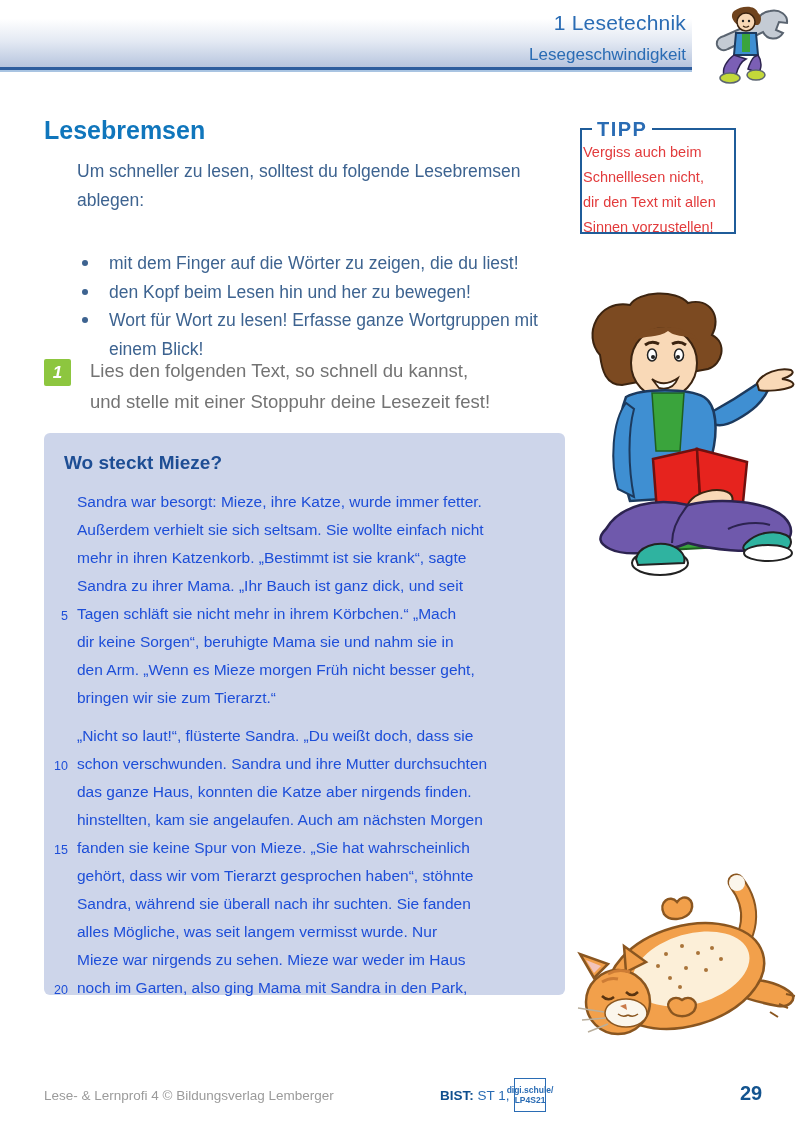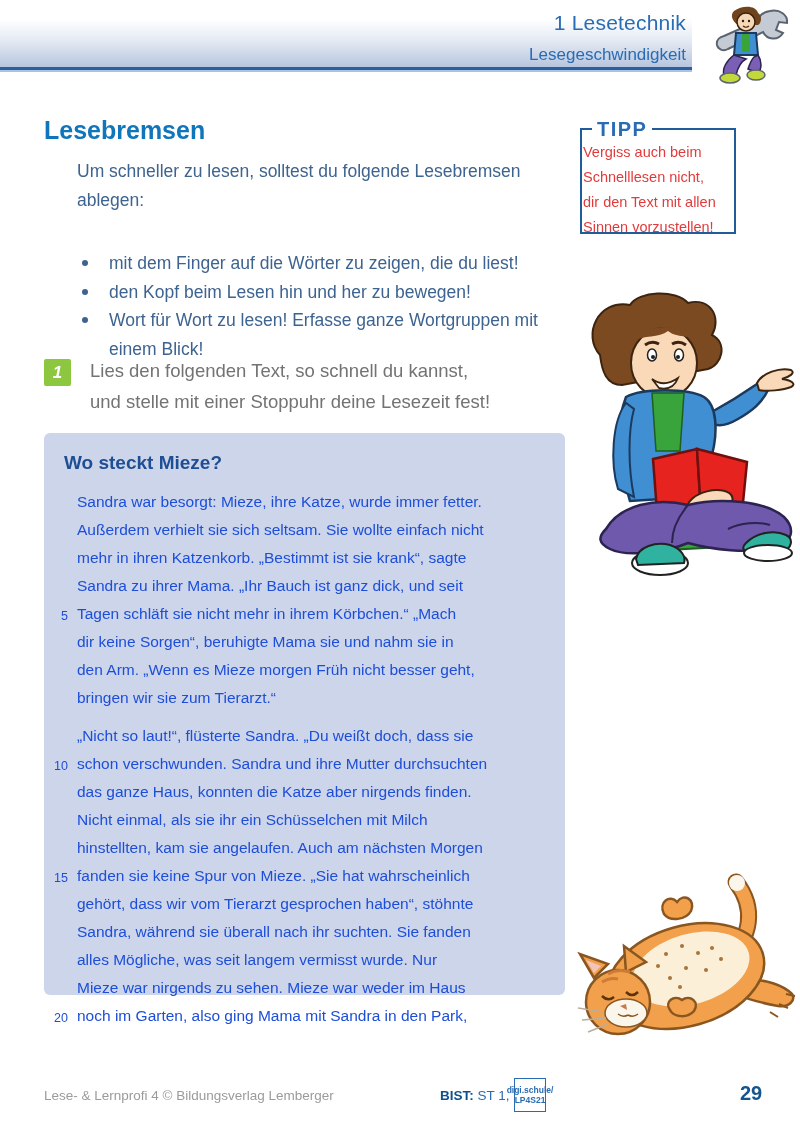--- a/index.html
+++ b/index.html
@@ -181,21 +181,20 @@
       <div class="story-line"><span class="num"></span><span>dir keine Sorgen“, beruhigte Mama sie und nahm sie in</span></div>
       <div class="story-line"><span class="num"></span><span>den Arm. „Wenn es Mieze morgen Früh nicht besser geht,</span></div>
       <div class="story-line"><span class="num"></span><span>bringen wir sie zum Tierarzt.“</span></div>
     </div>
 
     <div class="story-p2">
       <div class="story-line"><span class="num"></span><span>„Nicht so laut!“, flüsterte Sandra. „Du weißt doch, dass sie</span></div>
       <div class="story-line"><span class="num">10</span></div>
       <div class="story-line"><span class="num"></span><span>schon verschwunden. Sandra und ihre Mutter durchsuchten</span></div>
       <div class="story-line"><span class="num"></span><span>das ganze Haus, konnten die Katze aber nirgends finden.</span></div>
-      <div class="story-line"><span class="num"></span><span>Nicht einmal, als sie ihr ein Schüsselchen mit Milch</span></div>
       <div class="story-line"><span class="num"></span><span>hinstellten, kam sie angelaufen. Auch am nächsten Morgen</span></div>
       <div class="story-line"><span class="num">15</span><span>fanden sie keine Spur von Mieze. „Sie hat wahrscheinlich</span></div>
       <div class="story-line"><span class="num"></span><span>gehört, dass wir vom Tierarzt gesprochen haben“, stöhnte</span></div>
       <div class="story-line"><span class="num"></span><span>Sandra, während sie überall nach ihr suchten. Sie fanden</span></div>
       <div class="story-line"><span class="num"></span><span>alles Mögliche, was seit langem vermisst wurde. Nur</span></div>
       <div class="story-line"><span class="num"></span><span>Mieze war nirgends zu sehen. Mieze war weder im Haus</span></div>
       <div class="story-line"><span class="num">20</span><span>noch im Garten, also ging Mama mit Sandra in den Park,</span></div>
     </div>
   </div>
 

